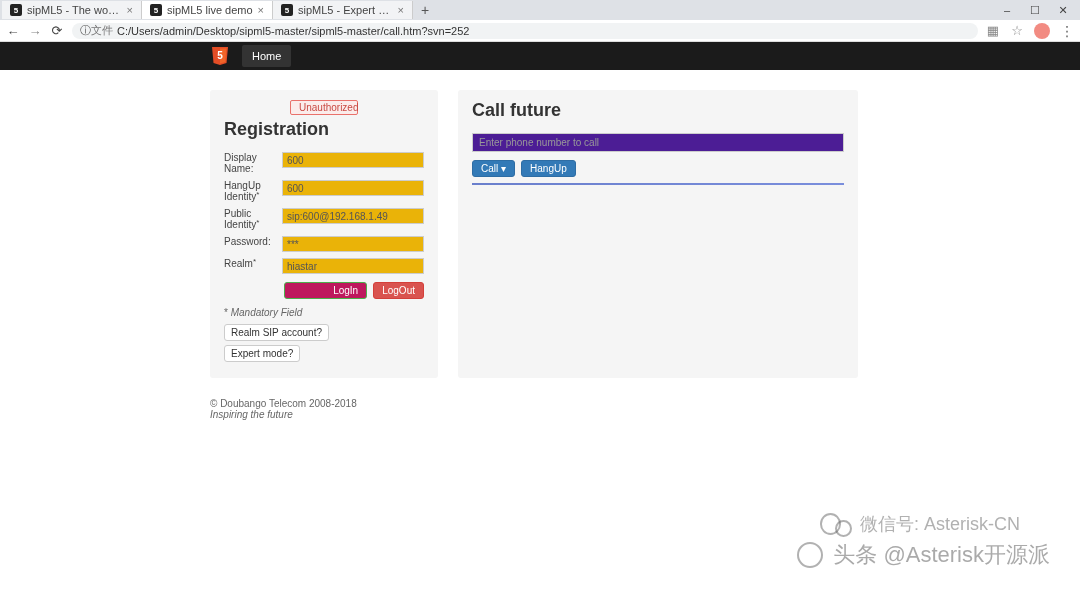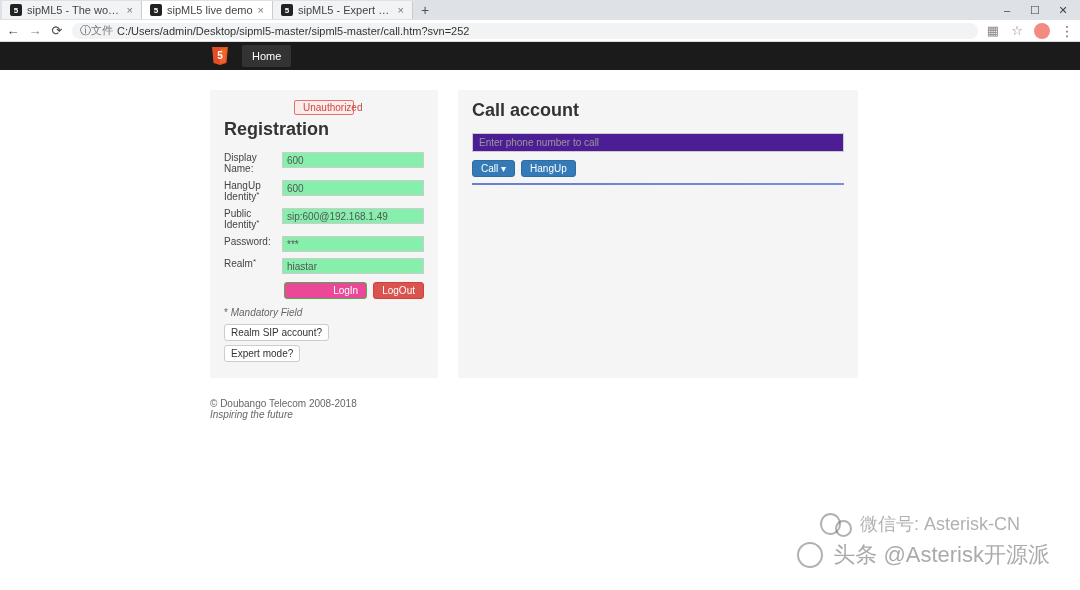--- a/index.html
+++ b/index.html
@@ -32,31 +32,31 @@
     .navbar-inner { width: 650px; margin-left: 210px; display: flex; align-items: center; gap: 12px; }
     .logo-html5 { width: 20px; height: 22px; display: flex; align-items: center; justify-content: center; }
     .nav-link { background: #333; color: #fff; padding: 5px 10px; font-size: 11px; border-radius: 2px; cursor: pointer; }
 
     
     .container { display: flex; gap: 20px; margin-left: 210px; margin-top: 20px; }
     .panel { background: #f5f5f5; padding: 10px 14px 16px; border-radius: 3px; }
     .panel-left { width: 228px; }
     .panel-right { width: 400px; }
 
-    .status-badge { border: 1px solid #e9716b; color: #c94a43; background: #fbeceb; padding: 1px 8px; font-size: 10px; border-radius: 2px; display: block; width: 60px; margin: 0 auto 4px; text-align: center; }
+    .status-badge { border: 1px solid #e9716b; color: #c94a43; background: #fbeceb; padding: 1px 8px; font-size: 10px; border-radius: 2px; display: block; width: 68px; margin: 0 auto 4px; text-align: center; }
     .panel-title { font-size: 18px; font-weight: bold; color: #333; margin-bottom: 12px; }
 
     .form-row { display: flex; align-items: flex-start; margin-bottom: 6px; }
     .form-label { width: 72px; font-size: 10px; color: #444; position: relative; }
     .form-label.req::after { content: "*"; font-size: 8px; position: relative; top: -3px; }
-    .form-input { flex: 1; border: 1px solid #ccc; background: #86efac; padding: 2px 4px; font-size: 10px; color: #555; height: 16px; }
+    .form-input { flex: 1; border: 1px solid #ccc; background: #eab308; padding: 2px 4px; font-size: 10px; color: #555; height: 16px; }
 
     .btn-row { display: flex; gap: 6px; justify-content: flex-end; margin-top: 8px; }
     .btn { border: 1px solid transparent; padding: 2px 8px; font-size: 10px; border-radius: 3px; cursor: pointer; color: #fff; }
-    .btn-success { background: #ec4899; border-color: #4cae4c; padding-left: 48px; }
+    .btn-success { background: #be185d; border-color: #4cae4c; padding-left: 48px; }
     .btn-danger { background: #d9534f; border-color: #d43f3a; }
     .btn-primary { background: #337ab7; border-color: #2e6da4; }
 
     .mandatory-note { font-size: 10px; color: #666; font-style: italic; margin: 8px 0 6px; }
     .mandatory-note::before { content: "* "; font-style: normal; }
 
     .link-buttons { display: flex; flex-direction: column; gap: 4px; align-items: flex-start; }
     .link-btn { background: #fff; border: 1px solid #ccc; padding: 2px 6px; font-size: 10px; color: #333; border-radius: 3px; cursor: pointer; }
 
     .call-input { width: 100%; border: 1px solid #ccc; background: #4c1d95; padding: 3px 6px; font-size: 10px; color: #999; margin-bottom: 8px; }
@@ -168,21 +168,21 @@
 
     <div class="mandatory-note">Mandatory Field</div>
 
     <div class="link-buttons">
       <button class="link-btn">Realm SIP account?</button>
       <button class="link-btn">Expert mode?</button>
     </div>
   </div>
 
   <div class="panel panel-right">
-    <div class="panel-title">Call account</div>
+    <div class="panel-title">Call future</div>
     <input class="call-input" placeholder="Enter phone number to call" style="">
     <div class="call-btns">
       <button class="btn btn-primary">Call ▾</button>
       <button class="btn btn-primary">HangUp</button>
     </div>
     <div class="call-divider"></div>
   </div>
 </div>
 
 <div class="footer">

